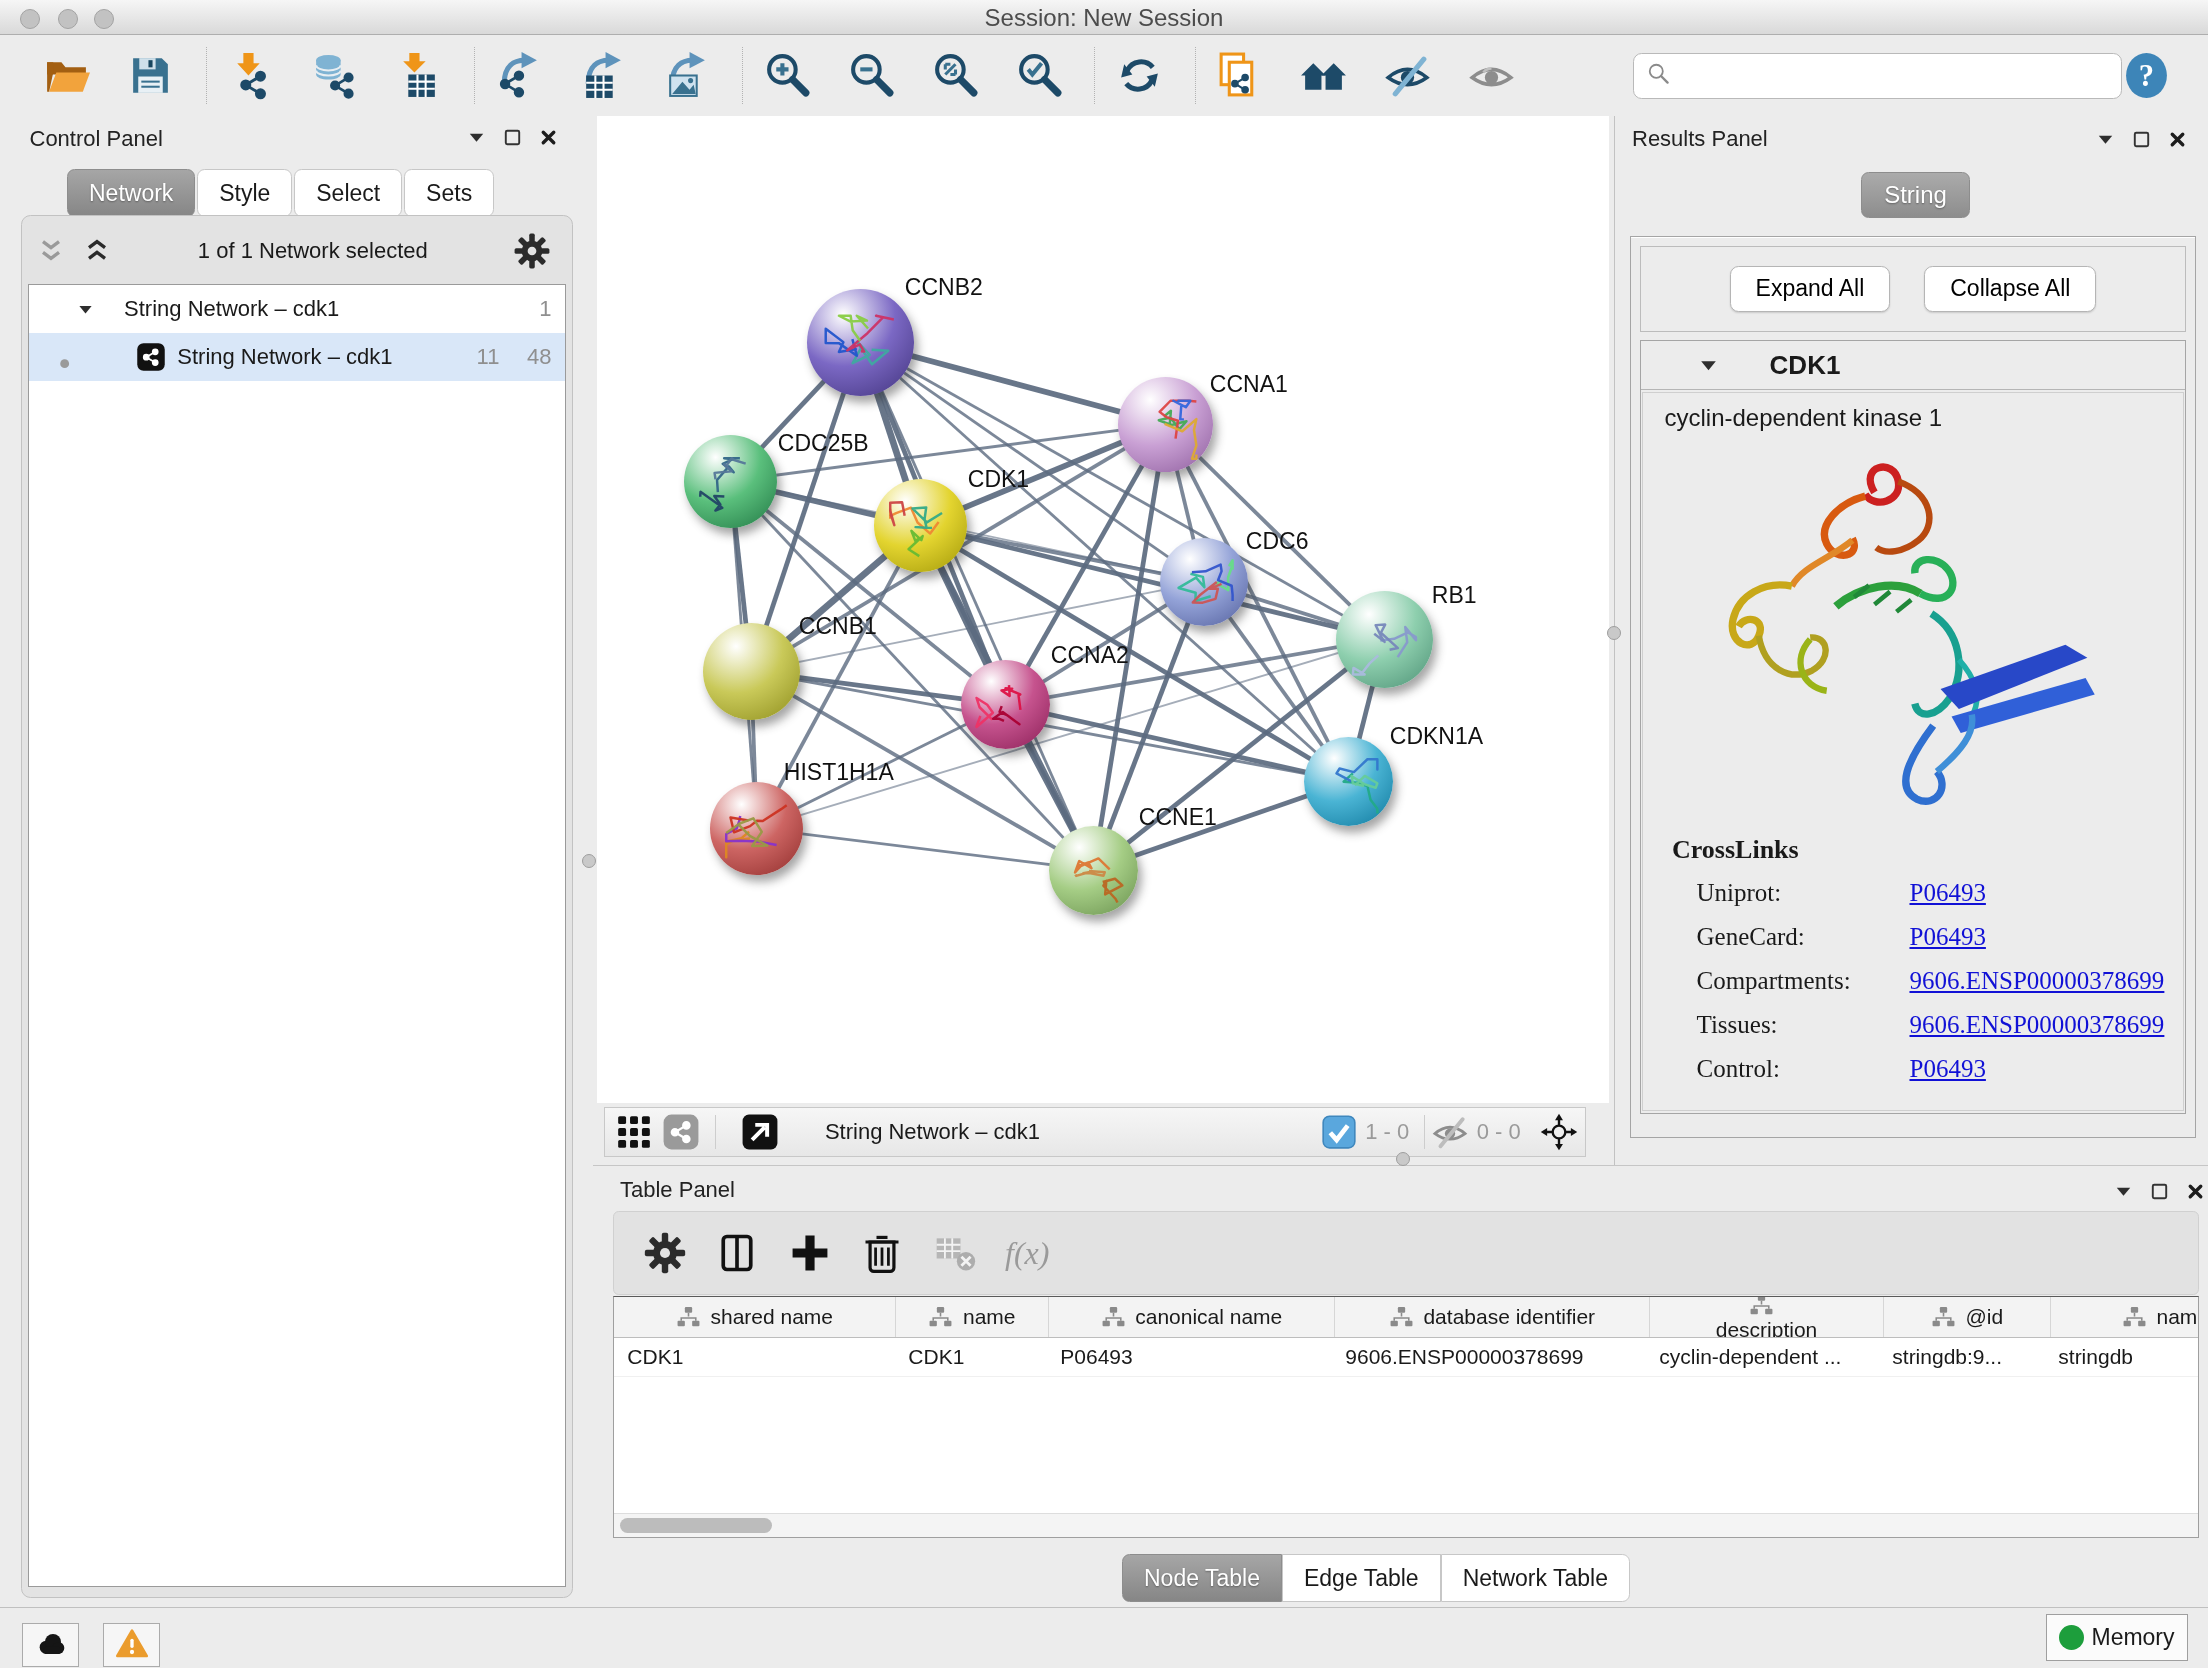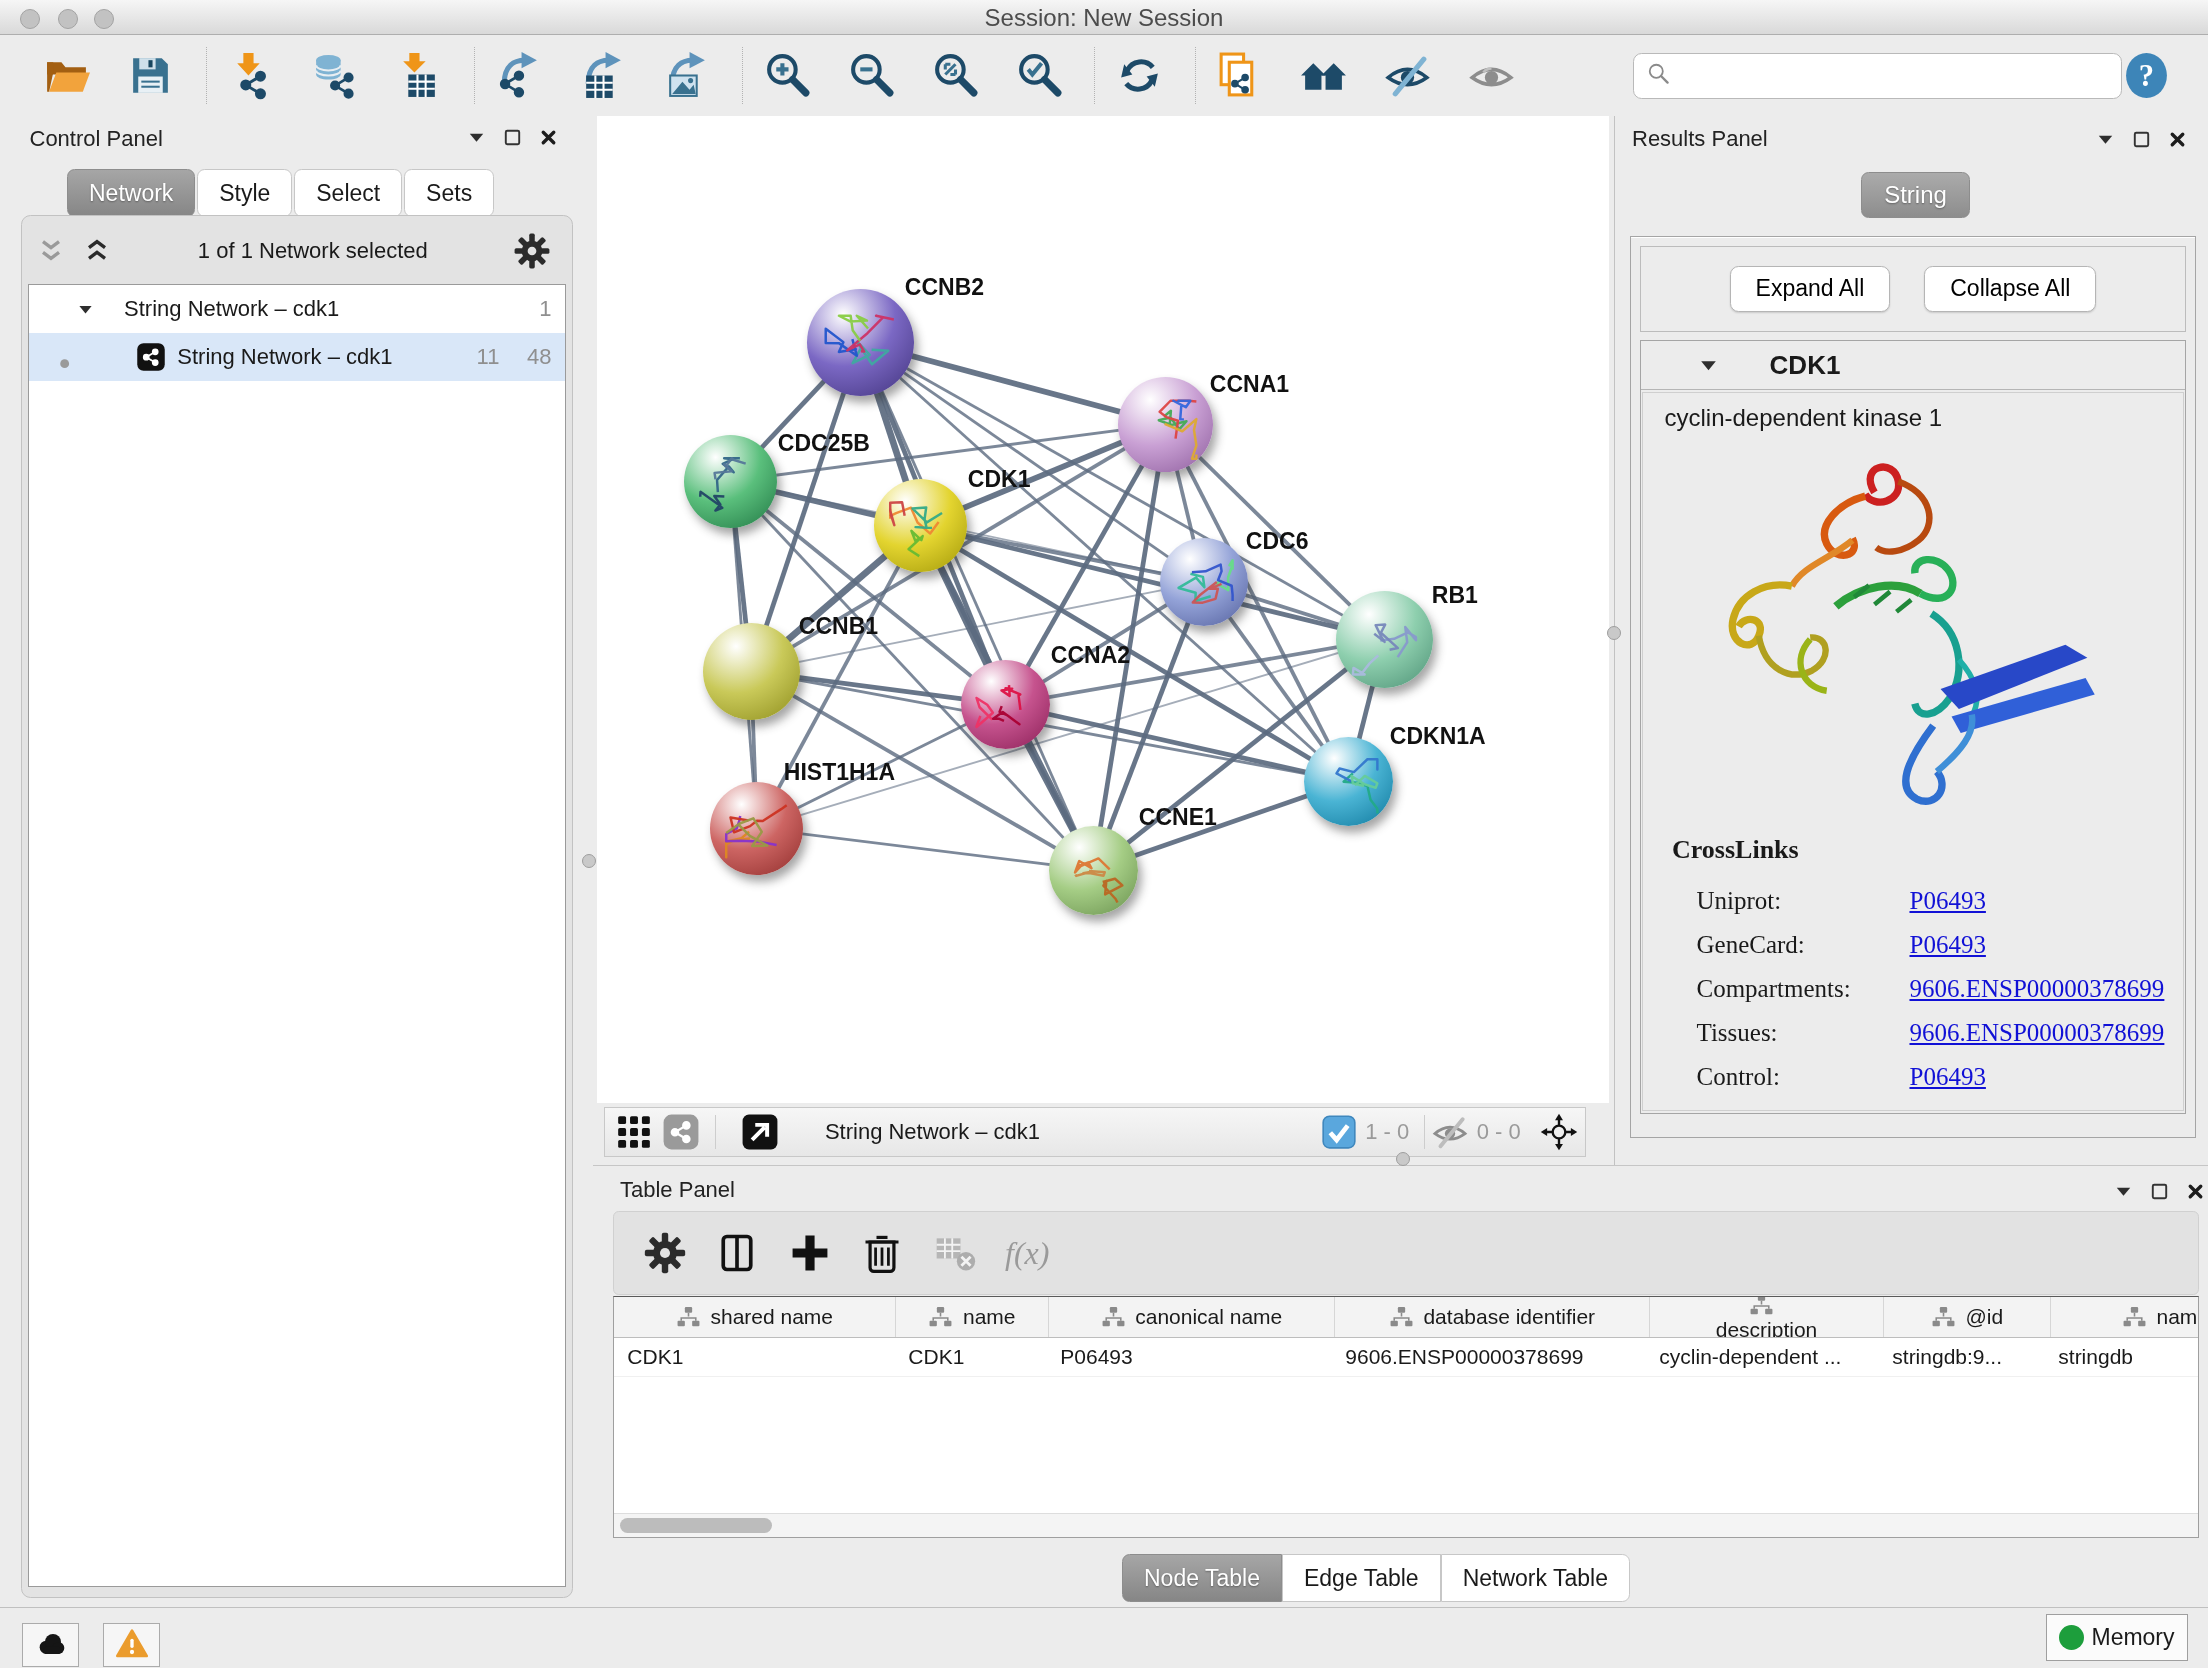--- a/index.html
+++ b/index.html
@@ -53,21 +53,21 @@
   .nl-row{display:flex;align-items:center;height:48px;font-size:22px;}
   .nl-row.sel{background:#d9e7f8;}
   .nl-count{color:#8f8f8f;margin-left:auto;margin-right:13.3px;}
   .nl-count2{color:#8f8f8f;width:52px;text-align:right;}
   .nl-icon{width:30px;height:30px;margin-right:11.4px;}
   
   #net-pane{position:absolute;left:593px;top:116px;width:1021px;height:1049px;background:#ececec;}
   #net-canvas{position:absolute;left:3.8px;top:0;width:1012px;height:987px;background:#fff;overflow:hidden;}
   #net-canvas svg.edges{position:absolute;left:0;top:0;}
   .node{position:absolute;border-radius:50%;box-shadow:3.8px 6.7px 9.5px rgba(40,40,40,.42);}
-  .node-label{position:absolute;font-size:23px;color:#111;white-space:nowrap;font-weight:bold;}
+  .node-label{position:absolute;font-size:23px;color:#111;white-space:nowrap;}
   #net-toolbar{position:absolute;left:11.4px;top:991px;width:980px;height:48px;
     background:linear-gradient(#f6f6f6,#e7e7e7);border:1px solid #c8c8c8;
     display:flex;align-items:center;}
   #net-toolbar .nticon{width:38px;height:38px;margin-left:9.5px;}
   #net-toolbar .ntsep{height:34px;border-left:1px solid #cdcdcd;margin:0 15px;}
   #nv-title{font-size:22px;margin-left:46px;}
   .cnt{color:#9a9a9a;font-size:22px;margin:0 9.5px 0 7.6px;}
   
   #results-pane{position:absolute;left:1614px;top:116px;width:594px;height:1049px;
     background:#ececec;border-left:1.9px solid #c2c2c2;}
@@ -85,21 +85,21 @@
   #cdk-box{margin:1.9px 8.6px 8.6px 8.6px;height:772px;border:1px solid #a5a5a5;}
   #cdk-header{height:48px;display:flex;align-items:center;border-bottom:1px solid #b5b5b5;}
   #cdk-header .tri{width:25px;height:25px;margin-left:55px;}
   #cdk-name{font-size:26px;font-weight:bold;margin-left:49px;}
   #cdk-body{padding:5.7px 0 0 0;border:1px solid #cfcfcf;margin:1.9px;height:711px;overflow:hidden;}
   #cdk-desc{font-size:24px;margin:5.7px 0 0 21px;}
   #protein{display:block;margin:11.4px auto 0 auto;}
   #xl-heading{font-family:"Liberation Serif",serif;font-weight:bold;font-size:26px;
     margin:15px 0 5.7px 28.5px;}
   .xl-row{font-family:"Liberation Serif",serif;font-size:25px;height:44px;
-    display:flex;align-items:flex-end;margin-left:53px;}
+    display:flex;align-items:center;margin-left:53px;}
   .xl-label{width:213px;}
   .xl-link{color:#1111d6;text-decoration:underline;}
   
   #table-pane{position:absolute;left:593px;top:1165px;width:1615px;height:442px;
     background:#ececec;border-top:1.9px solid #c6c6c6;}
   #tp-title{position:absolute;left:27px;top:11.4px;}
   #tp-toolbar{position:absolute;left:20px;top:45px;width:1584px;height:82px;
     background:#e2e2e2;border:1px solid #d0d0d0;border-radius:5.7px;display:flex;align-items:center;}
   #tp-toolbar .tpicon{width:44px;height:44px;margin-left:28.5px;}
   #fx{font-family:"Liberation Serif",serif;font-style:italic;font-size:32px;color:#9a9a9a;

